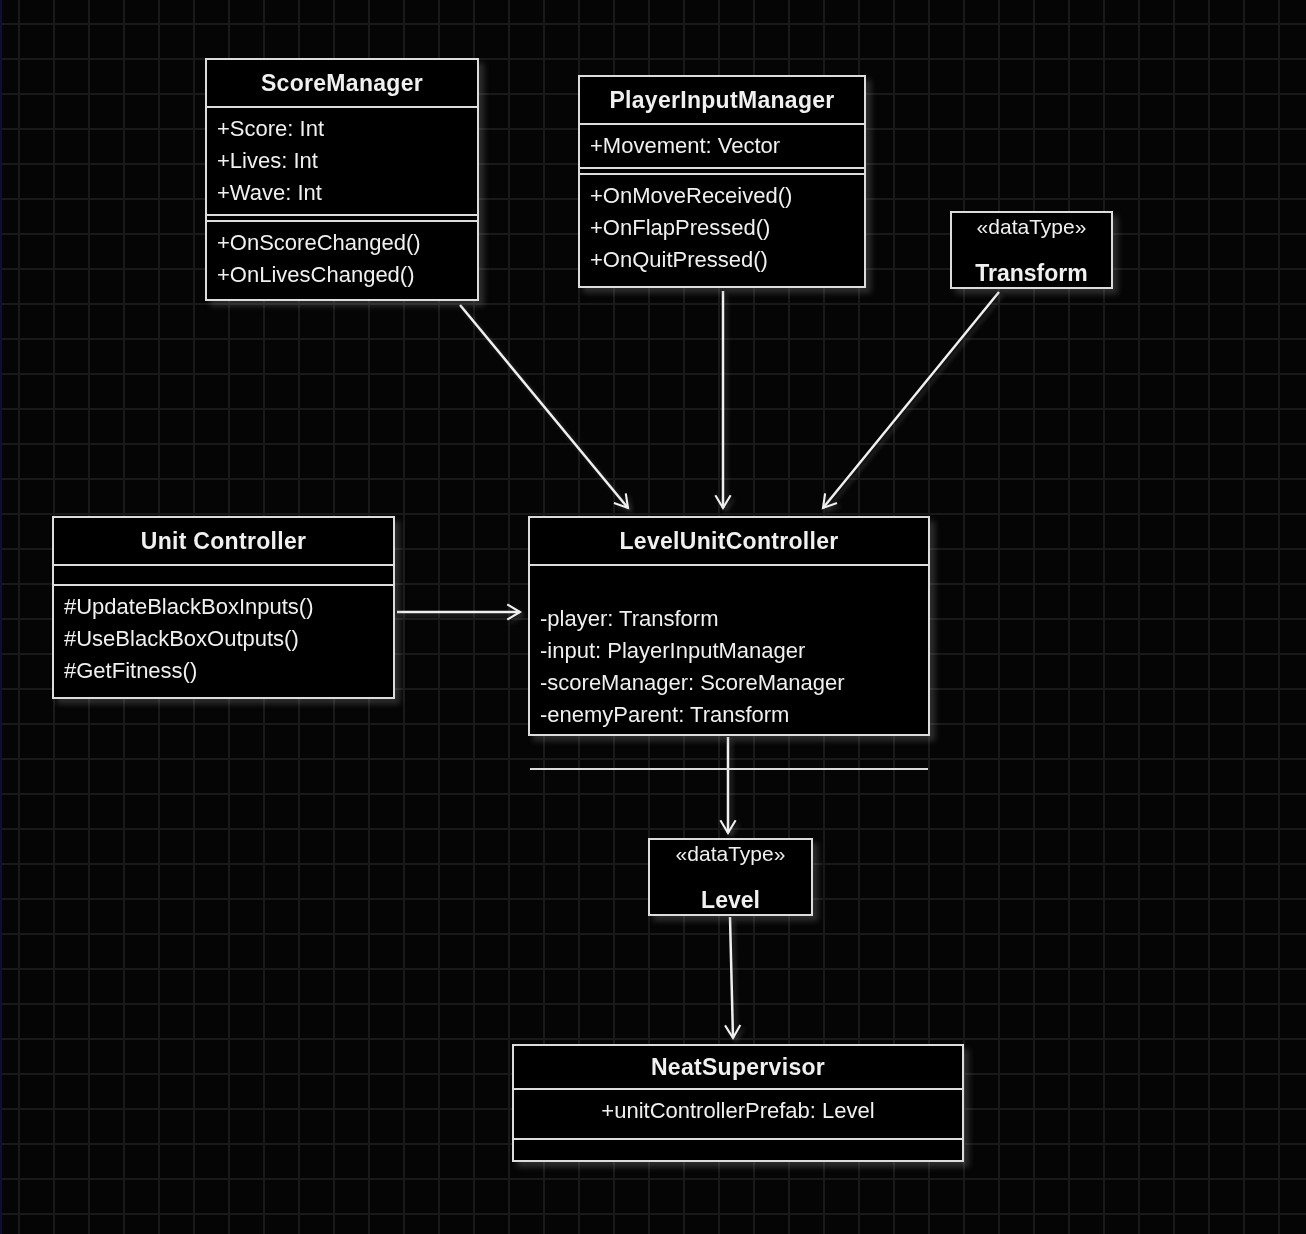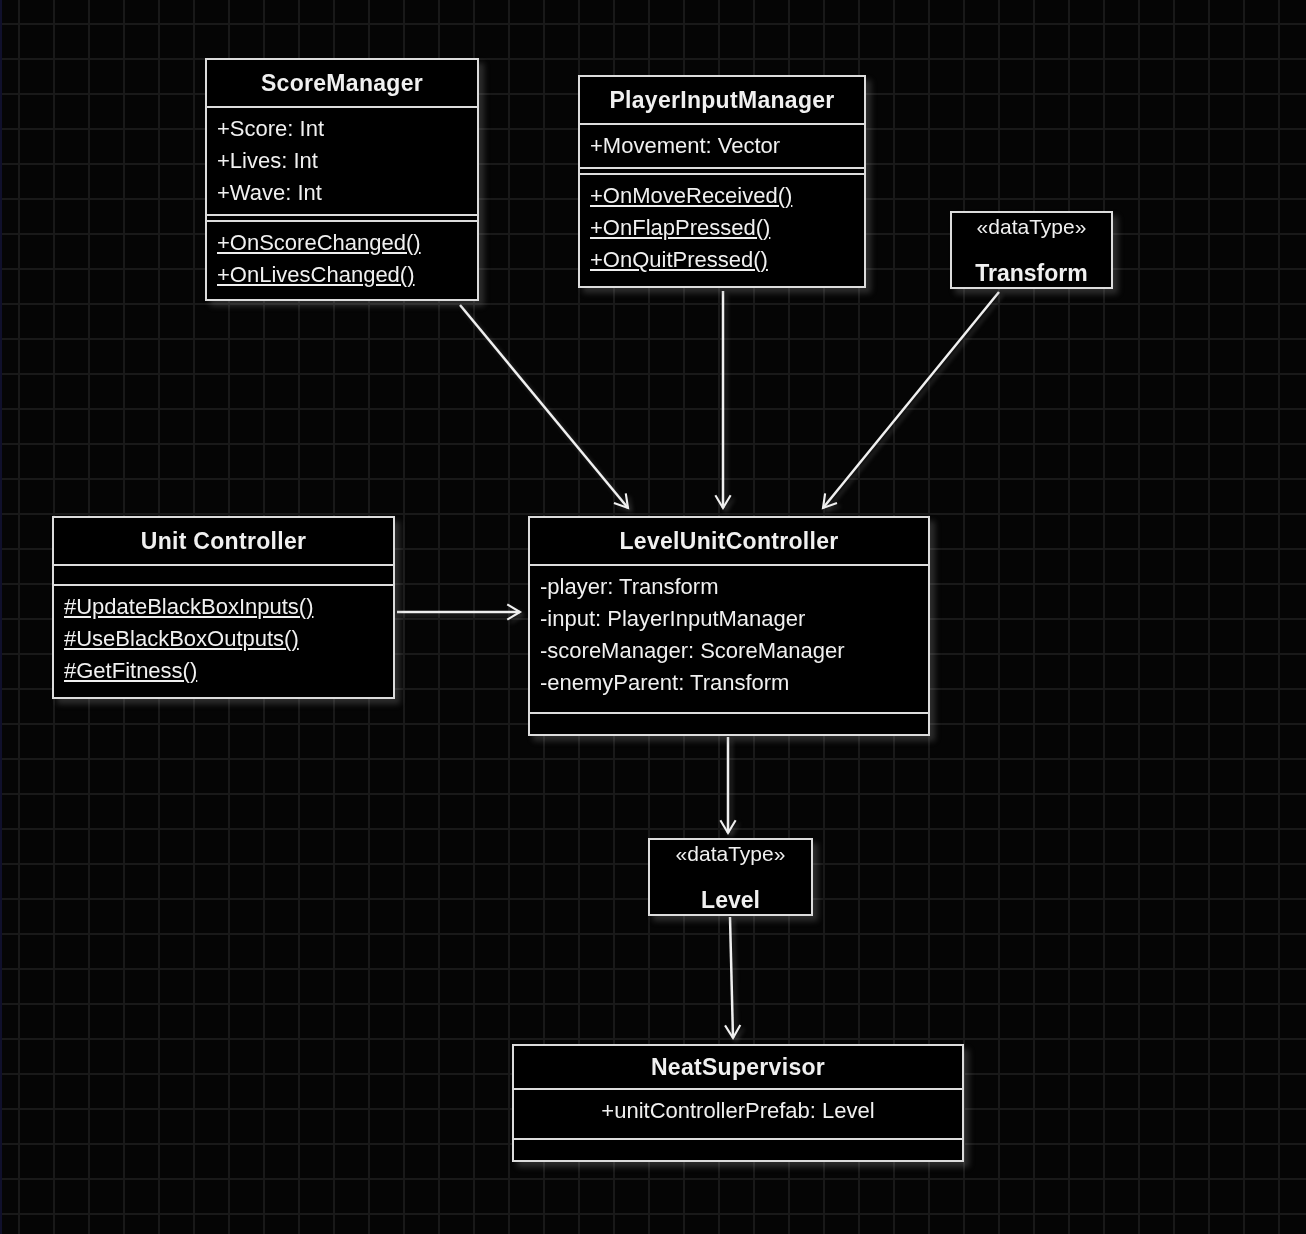--- a/index.html
+++ b/index.html
@@ -41,21 +41,21 @@
     font-weight:bold;font-size:23px;
     border-bottom:2px solid #dcdcdc;
     letter-spacing:0.3px;
   }
   .uml-attrs,.uml-methods{
     flex:0 0 auto;
     padding:5px 10px;
     font-size:22px;line-height:32px;
     white-space:nowrap;
   }
-  .uml-methods{flex:1 1 auto;text-decoration:underline;}
+  .uml-methods{flex:1 1 auto;}
   .uml-sep{
     flex:0 0 auto;height:4px;
     border-top:2px solid #dcdcdc;
     border-bottom:2px solid #dcdcdc;
   }
   .uml-empty-attrs{
     flex:0 0 auto;height:18px;
     border-bottom:2px solid #dcdcdc;
   }
   .uml-empty-methods{
@@ -131,21 +131,21 @@
   <div class="uml-class" style="left:52px;top:516px;width:343px;height:183px;">
     <div class="uml-title">Unit Controller</div>
     <div class="uml-empty-attrs"></div>
     <div class="uml-methods">
       <div>#UpdateBlackBoxInputs()</div>
       <div>#UseBlackBoxOutputs()</div>
       <div>#GetFitness()</div>
     </div>
   </div>
 
-  <div class="uml-class" style="left:528px;top:516px;width:402px;height:220px;">
+  <div class="uml-class" style="left:528px;top:516px;width:402px;height:220px;gap:32px;">
     <div class="uml-title">LevelUnitController</div>
     <div class="uml-attrs">
       <div>-player: Transform</div>
       <div>-input: PlayerInputManager</div>
       <div>-scoreManager: ScoreManager</div>
       <div>-enemyParent: Transform</div>
     </div>
     <div class="uml-empty-methods"></div>
   </div>
 

